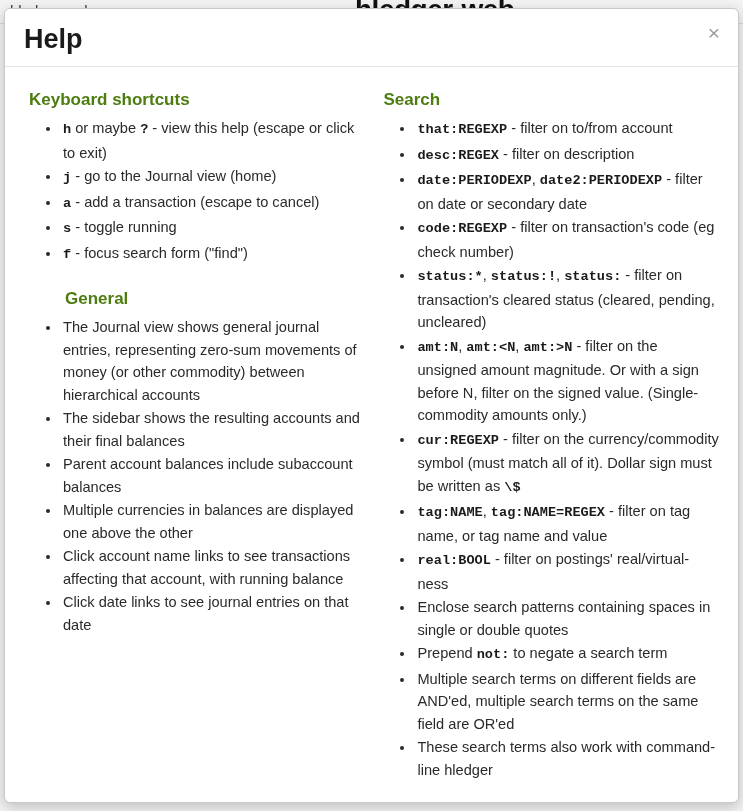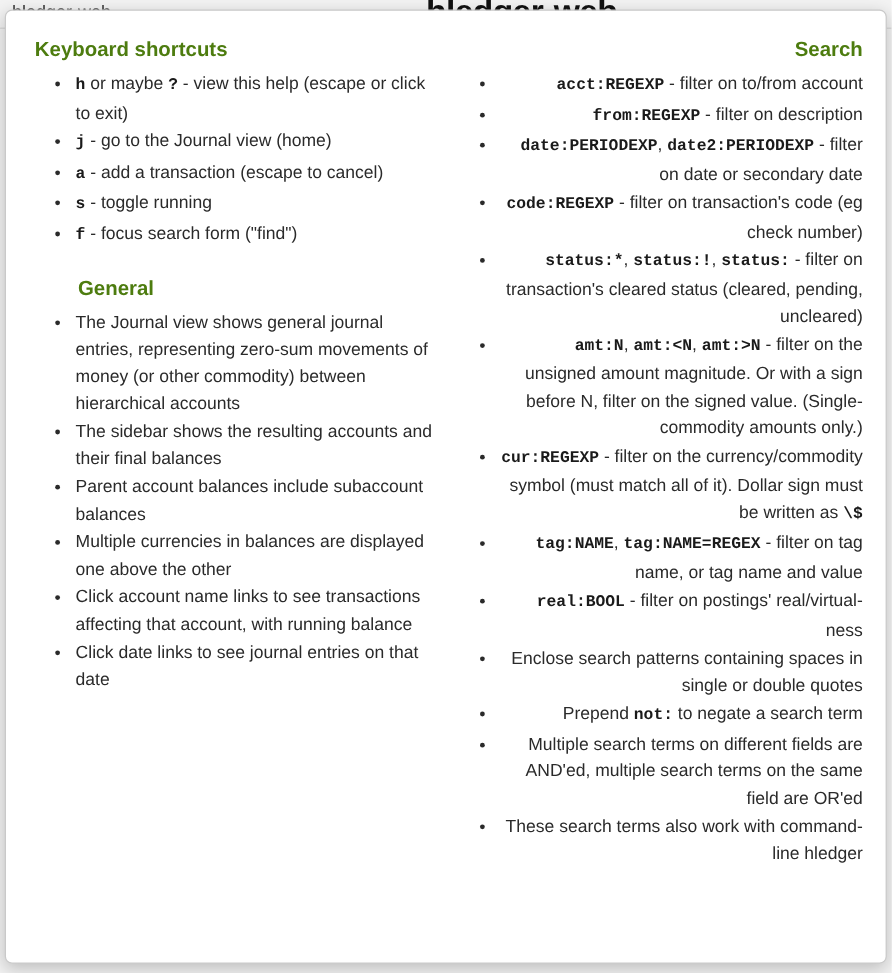--- a/index.html
+++ b/index.html
@@ -98,21 +98,21 @@
     position: relative;
     padding: 16px 19px 10px 19px;
     display: flex;
     gap: 0px;
     box-sizing: border-box;
   }
   .col {
     box-sizing: border-box;
   }
   .col-left { width: 366px; padding-right: 10px; }
-  .col-right { width: 352px; text-align: right; }
+  .col-right { width: 352px; }
 
   h3.section {
     margin: 6px 0 6px 5px;
     font-size: 17px;
     font-weight: bold;
     color: #4d7c0f;
     line-height: 22px;
   }
   h3.section.general { margin-top: 22px; margin-left: 41px; }
 
@@ -141,20 +141,24 @@
 <div id="backdrop"></div>
 
 <div class="page-behind">
   <div class="behind-left">hledger-web</div>
   <div class="behind-center">hledger-web</div>
   <div class="behind-rule"></div>
 </div>
 
 <div id="modal">
 
+  <div id="modal-header">
+    <div id="modal-title">Help</div>
+    <button id="close-btn">×</button>
+  </div>
 
   <div id="modal-body">
 
     <div class="col col-left">
       <h3 class="section">Keyboard shortcuts</h3>
       <ul class="bullets" id="list-keyboard">
           <li><span class="mono">h</span><span> or maybe </span><span class="mono">?</span><span> - view this help (escape or click to exit)</span></li>
           <li><span class="mono">j</span><span> - go to the Journal view (home)</span></li>
           <li><span class="mono">a</span><span> - add a transaction (escape to cancel)</span></li>
           <li><span class="mono">s</span><span> - toggle running</span></li>
@@ -168,22 +172,22 @@
           <li><span>Parent account balances include subaccount balances</span></li>
           <li><span>Multiple currencies in balances are displayed one above the other</span></li>
           <li><span>Click account name links to see transactions affecting that account, with running balance</span></li>
           <li><span>Click date links to see journal entries on that date</span></li>
         </ul>
     </div>
 
     <div class="col col-right">
       <h3 class="section">Search</h3>
       <ul class="bullets" id="list-search">
-          <li><span class="mono">acct:REGEXP</span><span> - filter on to/from account</span></li>
-          <li><span class="mono">from:REGEXP</span><span> - filter on description</span></li>
+          <li><span class="mono">that:REGEXP</span><span> - filter on to/from account</span></li>
+          <li><span class="mono">desc:REGEX</span><span> - filter on description</span></li>
           <li><span class="mono">date:PERIODEXP</span><span>, </span><span class="mono">date2:PERIODEXP</span><span> - filter on date or secondary date</span></li>
           <li><span class="mono">code:REGEXP</span><span> - filter on transaction's code (eg check number)</span></li>
           <li><span class="mono">status:*</span><span>, </span><span class="mono">status:!</span><span>, </span><span class="mono">status:</span><span> - filter on transaction's cleared status (cleared, pending, uncleared)</span></li>
           <li><span class="mono">amt:N</span><span>, </span><span class="mono">amt:&lt;N</span><span>, </span><span class="mono">amt:&gt;N</span><span> - filter on the unsigned amount magnitude. Or with a sign before N, filter on the signed value. (Single-commodity amounts only.)</span></li>
           <li><span class="mono">cur:REGEXP</span><span> - filter on the currency/commodity symbol (must match all of it). Dollar sign must be written as </span><span class="mono">\$</span></li>
           <li><span class="mono">tag:NAME</span><span>, </span><span class="mono">tag:NAME=REGEX</span><span> - filter on tag name, or tag name and value</span></li>
           <li><span class="mono">real:BOOL</span><span> - filter on postings' real/virtual-ness</span></li>
           <li><span>Enclose search patterns containing spaces in single or double quotes</span></li>
           <li><span>Prepend </span><span class="mono">not:</span><span> to negate a search term</span></li>
           <li><span>Multiple search terms on different fields are AND'ed, multiple search terms on the same field are OR'ed</span></li>

